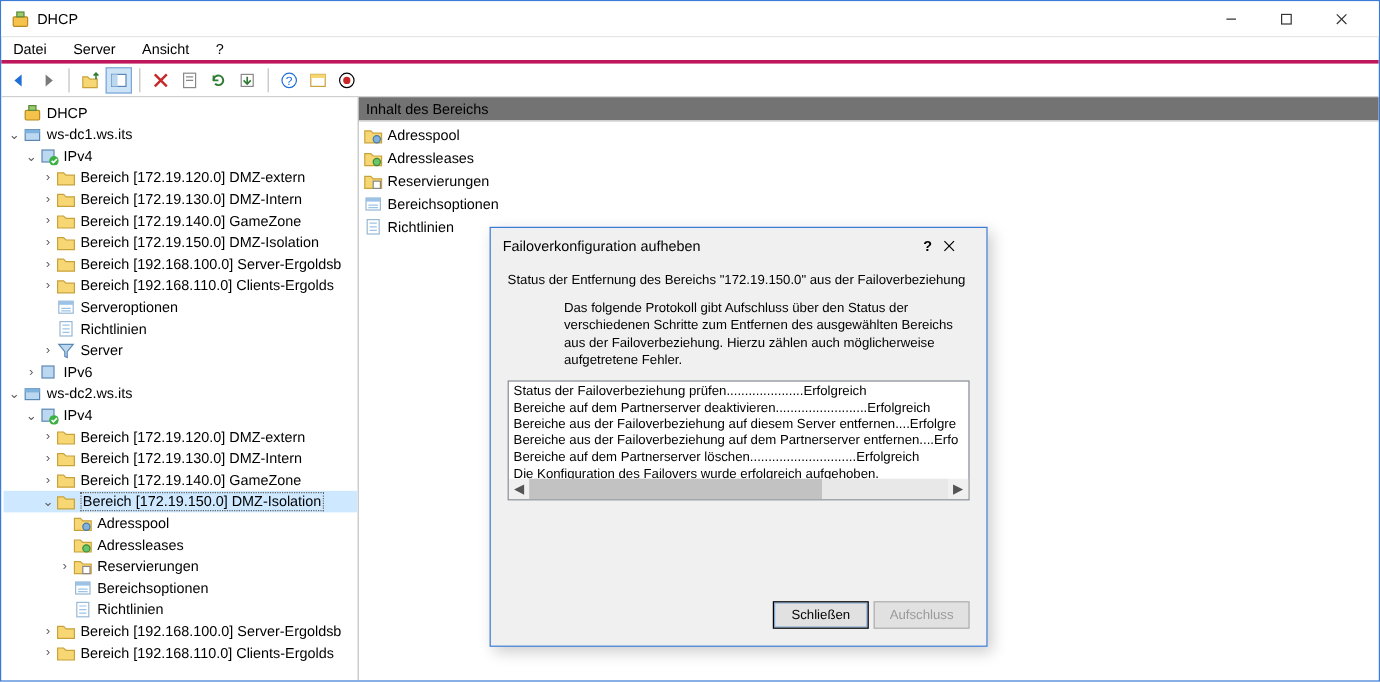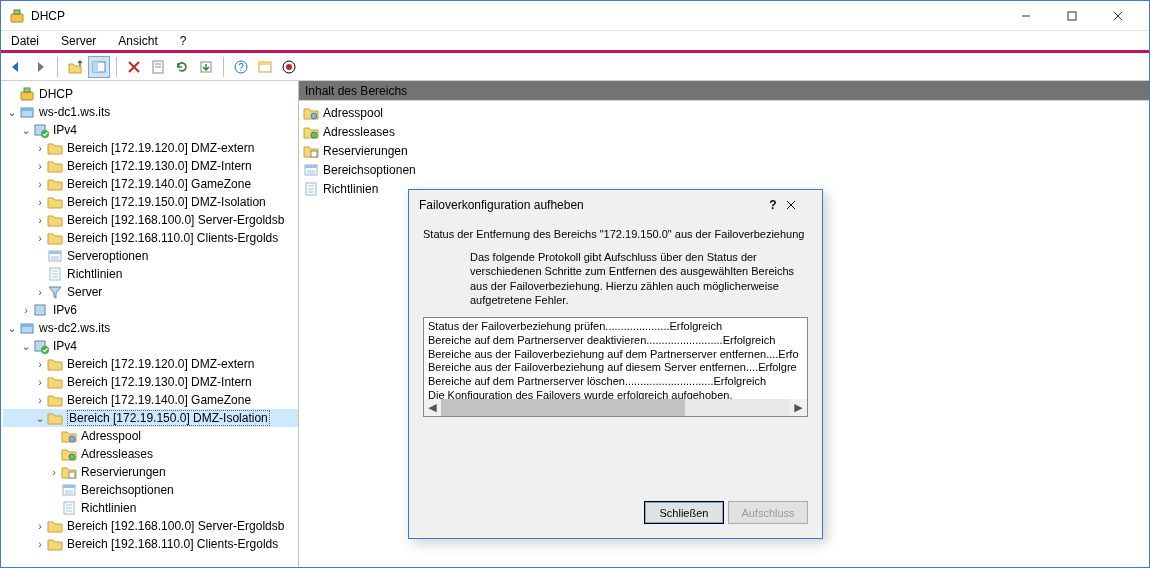--- a/index.html
+++ b/index.html
@@ -493,22 +493,22 @@
             </svg>
         </span>
       </div>
       <div class="dbody">
         <div class="msg1">Status der Entfernung des Bereichs "172.19.150.0" aus der Failoverbeziehung</div>
         <div class="msg2">Das folgende Protokoll gibt Aufschluss über den Status der verschiedenen Schritte zum Entfernen des ausgewählten Bereichs aus der Failoverbeziehung. Hierzu zählen auch möglicherweise aufgetretene Fehler.</div>
         <div class="logbox">
           <div class="logtext" id="logtext">
               <div>Status der Failoverbeziehung prüfen.....................Erfolgreich</div>
               <div>Bereiche auf dem Partnerserver deaktivieren.........................Erfolgreich</div>
+              <div>Bereiche aus der Failoverbeziehung auf diesem Server entfernen....Erfolgre</div>
               <div>Bereiche aus der Failoverbeziehung auf dem Partnerserver entfernen....Erfo</div>
-              <div>Bereiche aus der Failoverbeziehung auf diesem Server entfernen....Erfolgre</div>
               <div>Bereiche auf dem Partnerserver löschen.............................Erfolgreich</div>
               <div>Die Konfiguration des Failovers wurde erfolgreich aufgehoben.</div>
             </div>
           <div class="hscroll">
             <div class="arr">◀</div>
             <div class="track">
                 <div class="thumb"></div>
               </div>
             <div class="arr">▶</div>
           </div>

